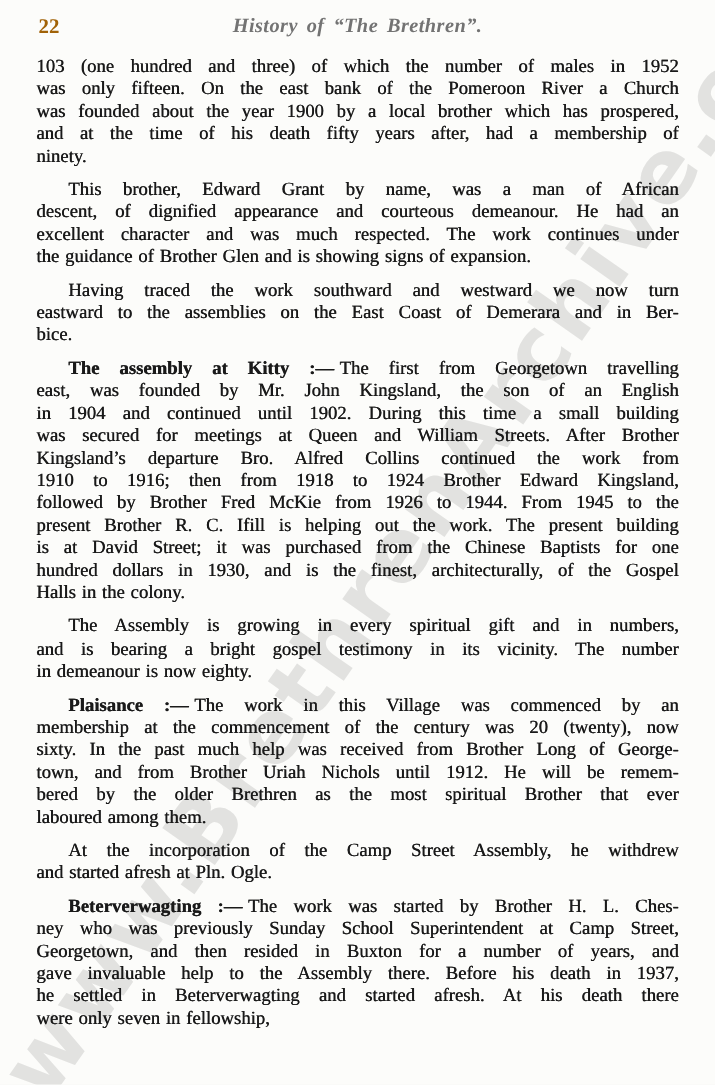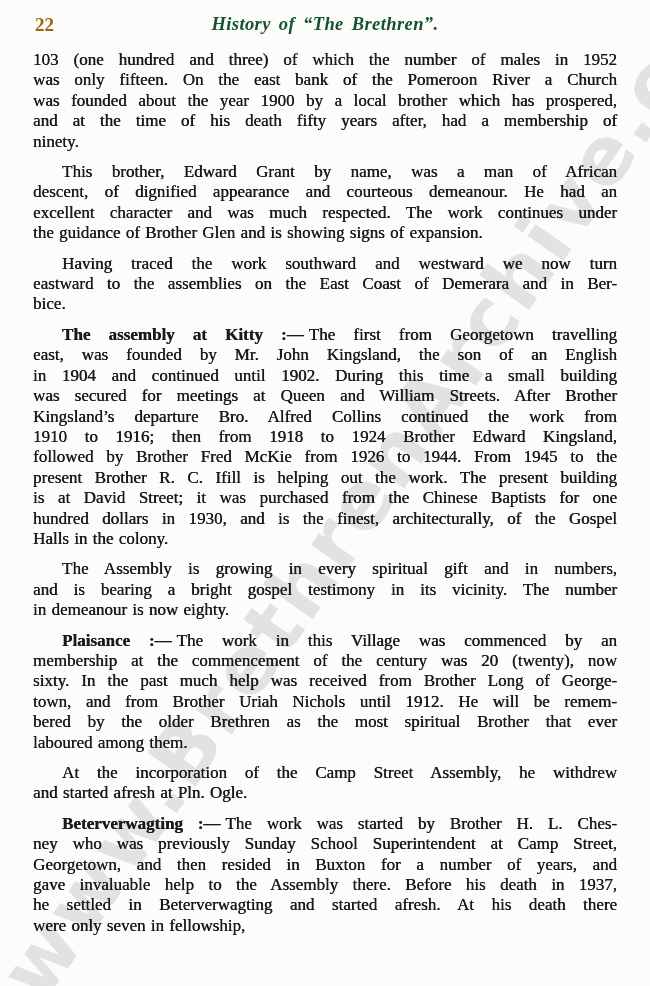--- a/index.html
+++ b/index.html
@@ -41,21 +41,21 @@
     left: 2px; top: 0;
     font-size: 19px;
     font-weight: bold;
     color: #a16207;
   }
   .running-title {
     text-align: center;
     font-size: 18.5px;
     font-weight: bold;
     font-style: italic;
-    color: #14532d;
+    color: #737373;
     letter-spacing: 0.4px;
     word-spacing: 3px;
   }
   
   .body-text {
     position: absolute;
     top: 50px; left: 33px;
     width: 584px;
     z-index: 1;
     color: #1a1a1a;

